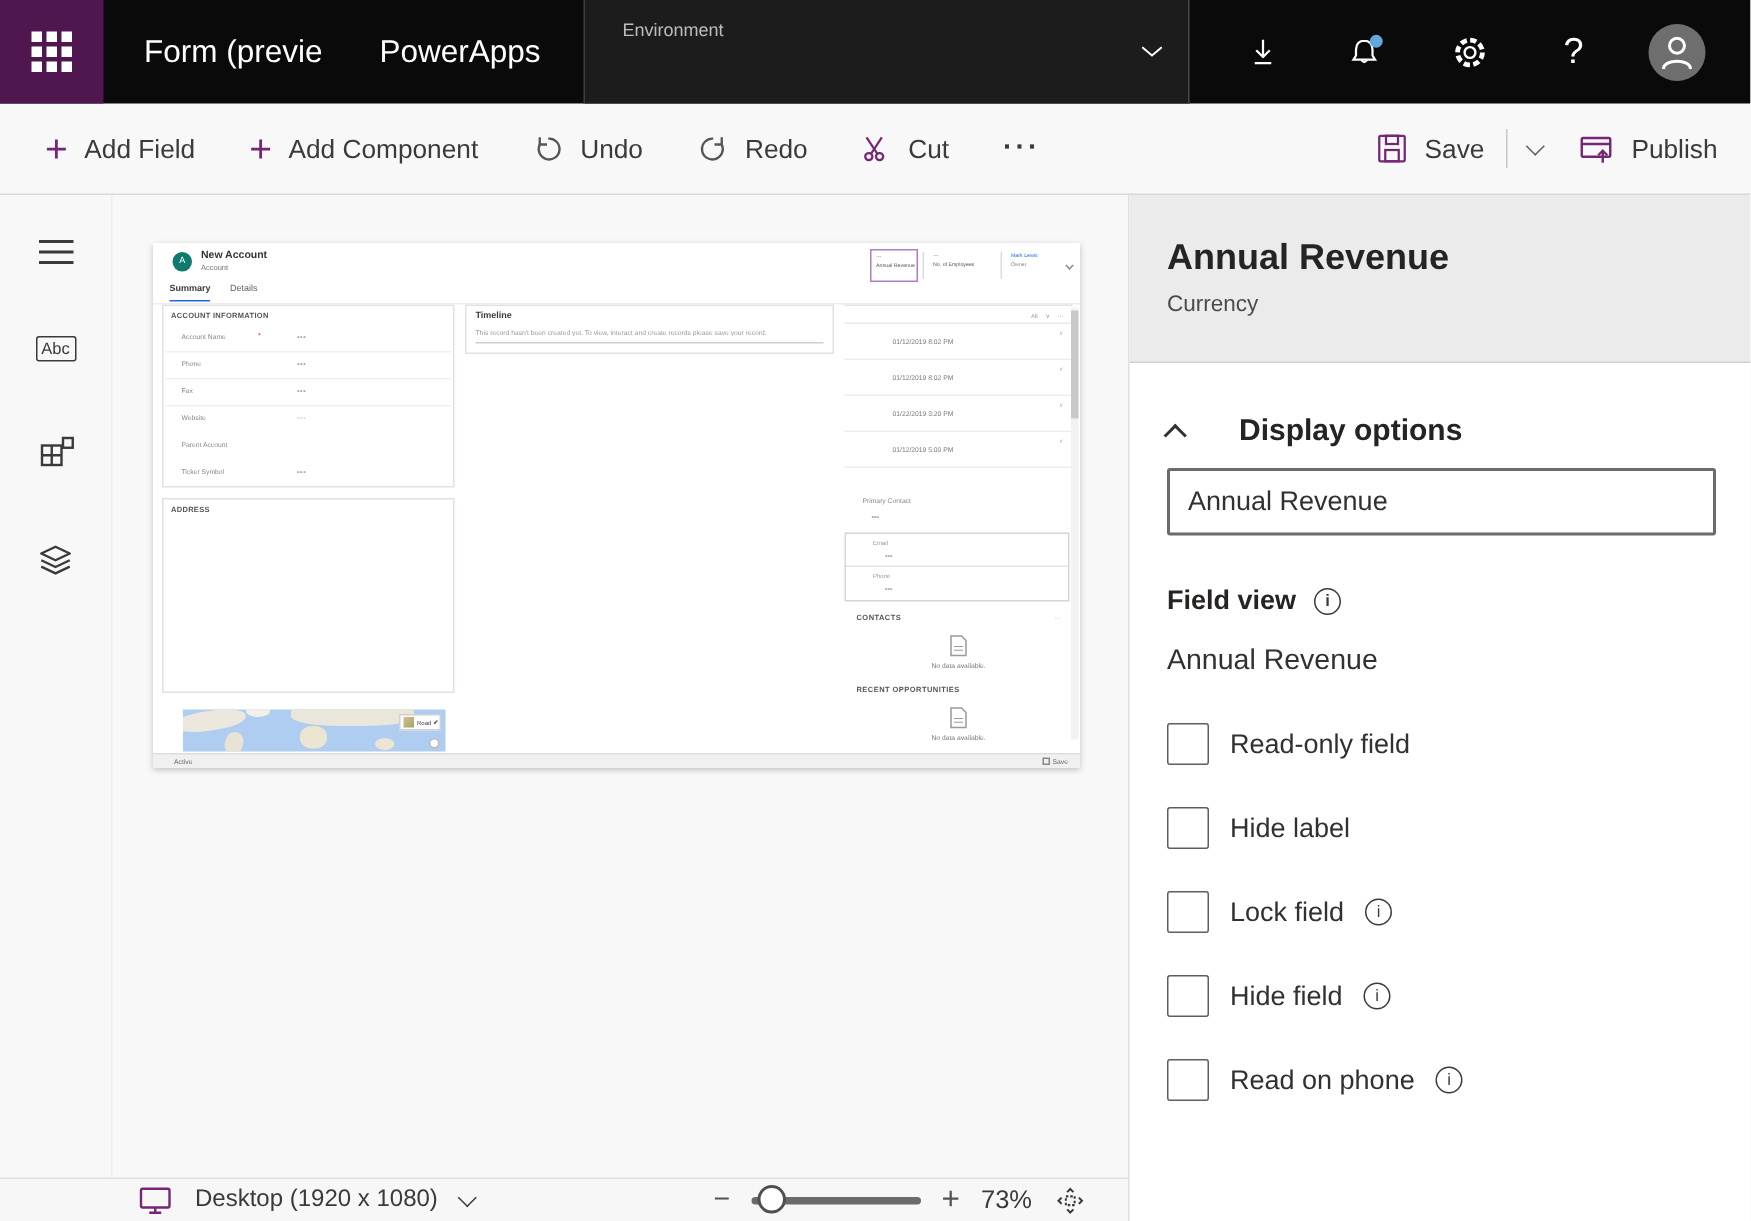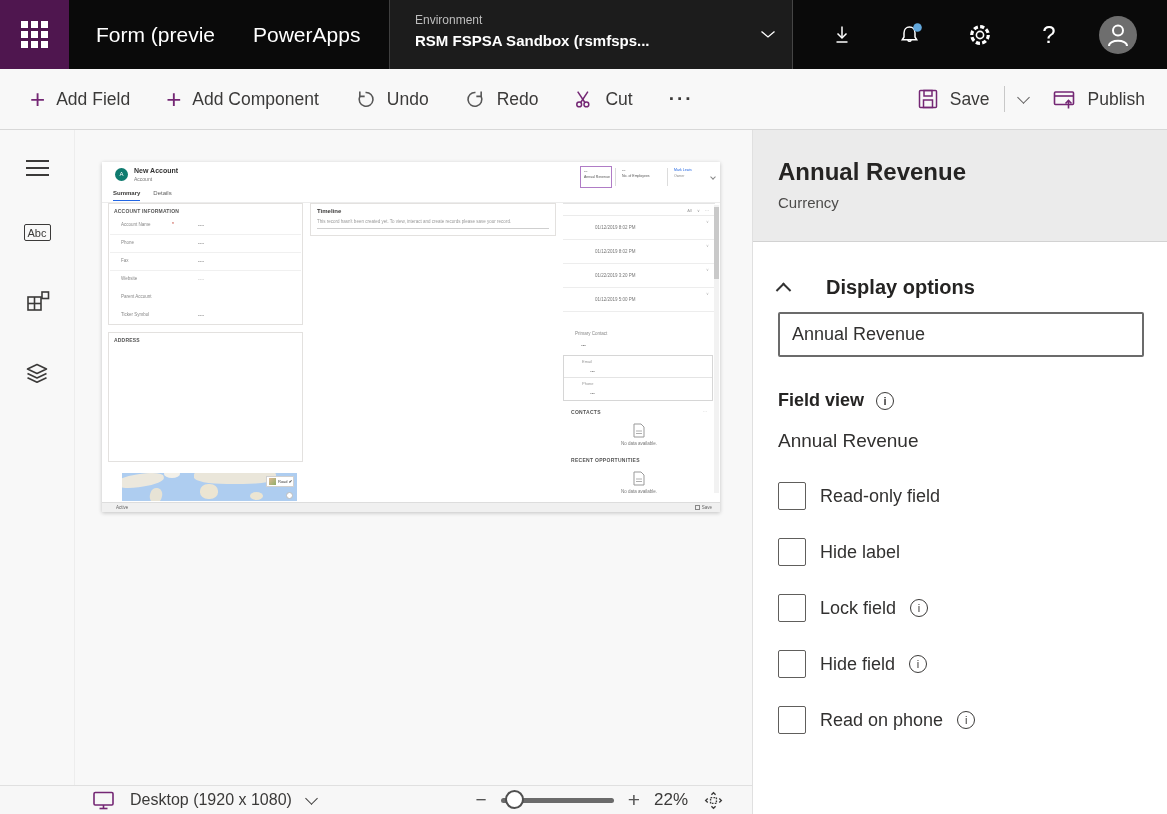--- a/index.html
+++ b/index.html
@@ -160,21 +160,20 @@
       </div>
     </div>
     <div class="seg seg-form">
       <span>Form (previe</span>
     </div>
     <div class="seg seg-app">
       <span>PowerApps</span>
     </div>
     <div class="envbox">
       <div class="env-label">Environment</div>
-      <div class="env-value">RSM FSPSA Sandbox (rsmfsps...</div>
       <span class="env-chev">
         <svg width="16" height="9" viewBox="0 0 16 9">
             <polyline points="1.5,1.5 8,7 14.5,1.5" fill="none" stroke="#fff" stroke-width="1.3"></polyline>
           </svg>
       </span>
     </div>
     <div class="topicons">
       <div class="topicon">
         <svg width="24" height="24" viewBox="0 0 24 24">
             <g fill="none" stroke="#fff" stroke-width="1.5">
@@ -533,21 +532,21 @@
       <span>Desktop (1920 x 1080)</span>
       <span class="chev-down-sm" style="border-color:#3b3a39"></span>
     </div>
     <div class="zoomgroup">
       <span class="zoom-minus">−</span>
       <span class="slider">
         <span class="slider-track"></span>
         <span class="slider-knob"></span>
       </span>
       <span class="zoom-plus">+</span>
-      <span class="zoom-pct">22%</span>
+      <span class="zoom-pct">73%</span>
       <svg width="23" height="23" viewBox="0 0 22 22">
           <g fill="none" stroke="#3b3a39" stroke-width="1.3">
             <rect x="8.2" y="8.2" width="5.6" height="5.6" stroke-dasharray="1.6 1.2"></rect>
             <path d="M9 5.5 L11 3.5 L13 5.5"></path>
             <path d="M9 16.5 L11 18.5 L13 16.5"></path>
             <path d="M5.5 9 L3.5 11 L5.5 13"></path>
             <path d="M16.5 9 L18.5 11 L16.5 13"></path>
           </g>
         </svg>
     </div>

